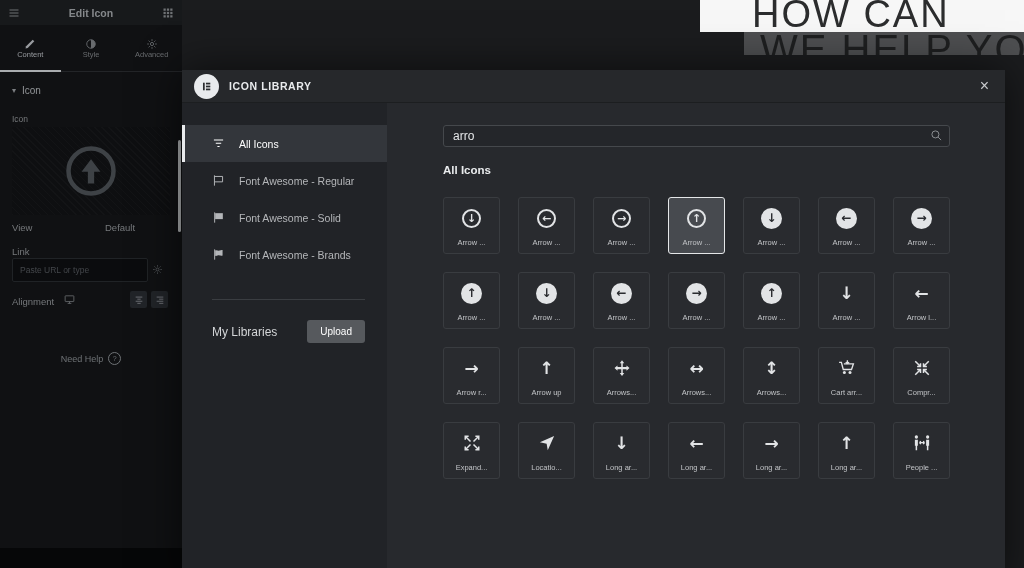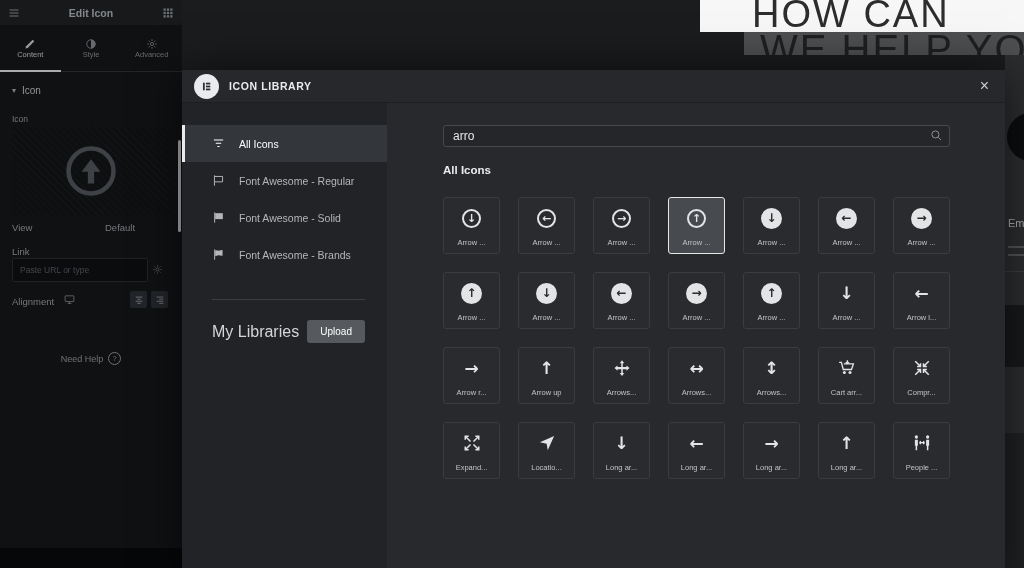--- a/index.html
+++ b/index.html
@@ -61,21 +61,21 @@
   .m-logo svg{width:13px;height:13px;}
   .m-title{margin-left:10px;font-size:10.5px;font-weight:bold;letter-spacing:.6px;color:#e9ebed;}
   .m-close{margin-left:auto;font-size:16px;line-height:1;color:#c9cbce;cursor:pointer;padding:2px 4px;}
   .m-sidebar{position:absolute;top:33px;left:0;width:205px;bottom:0;background:#212327;padding-top:22px;box-sizing:border-box;}
   .sb-item{position:relative;height:37px;display:flex;align-items:center;gap:14px;padding-left:30px;color:#b4b6b9;font-size:10.5px;cursor:pointer;}
   .sb-item.active{background:#33363b;color:#ffffff;}
   .sb-item.active::before{content:"";position:absolute;left:0;top:0;bottom:0;width:3px;background:#e9ebed;}
   .sb-ic{width:13px;height:13px;flex:none;color:currentColor;}
   .sb-div{margin:26px 22px 0 30px;border-top:1px solid #3a3d41;}
   .mylib{display:flex;align-items:center;justify-content:space-between;margin:20px 22px 0 30px;}
-  .mylib-label{font-size:16px;color:#d3d5d7;}
+  .mylib-label{font-size:12px;color:#d3d5d7;}
   .upload-btn{background:#56595d;color:#fff;font-size:10px;padding:6px 13px;border-radius:3px;border:none;font-family:inherit;cursor:pointer;}
   .m-main{position:absolute;top:33px;left:205px;right:0;bottom:0;background:#27292d;padding:22px 0 0 56px;box-sizing:border-box;overflow:hidden;}
   .search-wrap{position:relative;width:507px;height:22px;}
   .search-input{width:100%;height:100%;box-sizing:border-box;background:#24262a;border:1px solid #45484c;border-radius:3px;color:#e4e6e8;font-size:12px;padding:0 26px 0 9px;font-family:inherit;outline:none;}
   .search-icon{position:absolute;right:7px;top:4px;width:13px;height:13px;color:#8d9093;}
   .m-heading{margin-top:17px;font-size:11.5px;font-weight:bold;color:#e9ebed;}
   .icon-grid{margin-top:21px;width:507px;display:flex;flex-wrap:wrap;gap:18px;}
   .tile{width:57px;height:57px;box-sizing:border-box;border:1px solid #393c40;border-radius:3px;background:#292b2f;display:flex;flex-direction:column;align-items:center;justify-content:flex-end;padding-bottom:5px;cursor:pointer;}
   .tile-icon{flex:1;display:flex;align-items:center;justify-content:center;color:#e2e4e6;}
   .tile-label{font-size:7.5px;color:#c2c4c7;line-height:10px;white-space:nowrap;}
@@ -215,29 +215,20 @@
 </svg>
 
 <div class="screen">
 
   <div class="bg-white">
     <div class="bg-line1">HOW CAN</div>
   </div>
   <div class="bg-gray">
     <div class="bg-line2">WE HELP YO</div>
   </div>
-  <div class="bg-right">
-    <div class="br-circle"></div>
-    <div class="br-em">Em</div>
-    <div class="br-line1"></div>
-    <div class="br-line2"></div>
-    <div class="br-div"></div>
-    <div class="br-dark1"></div>
-    <div class="br-dark2"></div>
-  </div>
 
   <div class="editor-panel">
     <div class="ep-header">
       <svg class="ic ic12">
           <use href="#sym-burger"></use>
         </svg>
       <span class="ep-title">Edit Icon</span>
       <svg class="ic ic12">
           <use href="#sym-grid9"></use>
         </svg>

